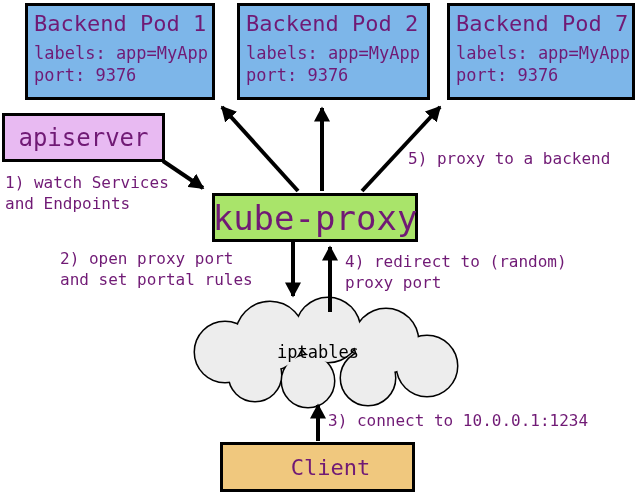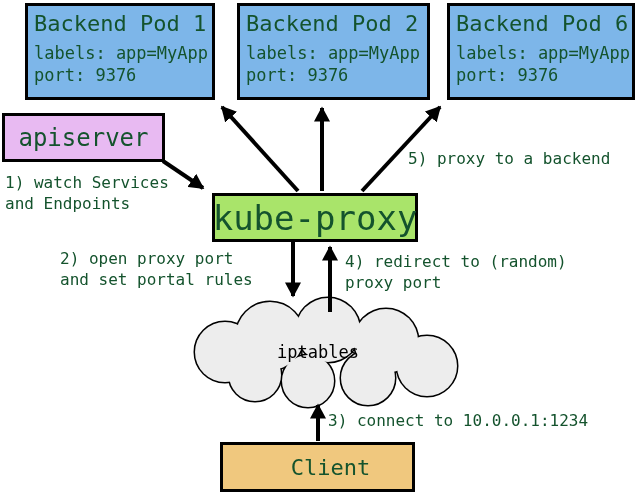--- a/index.html
+++ b/index.html
@@ -2,21 +2,21 @@
 <html style="--pod_fill: #7DB6E9; --apiserver_fill: #E8BAF2; --kube_proxy_fill: #A9E46A; --client_fill: #F0C87E; --cloud_fill: #EDEDED; --outline: #000000;"><head>
 <meta charset="utf-8">
 <style>
   html, body { margin: 0; padding: 0; background: #ffffff; }
   .stage {
     position: relative;
     width: 640px;
     height: 494px;
     background: #ffffff;
     font-family: "DejaVu Sans Mono", "Liberation Mono", monospace;
-    color: #14532d;
+    color: #701a75;
     overflow: hidden;
   }
   .box {
     position: absolute;
     box-sizing: border-box;
     border: 3px solid var(--outline, #000);
   }
   .pod {
     background: var(--pod_fill, #7DB6E9);
     padding: 3px 6px;
@@ -74,21 +74,21 @@
     <div class="pod-line">port: 9376</div>
   </div>
 
   <div class="box pod" style="left:237px; top:3px; width:193px; height:97px;">
     <div class="pod-title">Backend Pod 2</div>
     <div class="pod-line">labels: app=MyApp</div>
     <div class="pod-line">port: 9376</div>
   </div>
 
   <div class="box pod" style="left:447px; top:3px; width:188px; height:97px;">
-    <div class="pod-title">Backend Pod 6</div>
+    <div class="pod-title">Backend Pod 7</div>
     <div class="pod-line">labels: app=MyApp</div>
     <div class="pod-line">port: 9376</div>
   </div>
 
   <div class="box node-label-box apiserver" style="left:2px; top:113px; width:163px; height:49px;">
     <span>apiserver</span>
   </div>
 
   <div class="box node-label-box kubeproxy" style="left:212px; top:193px; width:206px; height:49px;">
     <span>kube-proxy</span>

